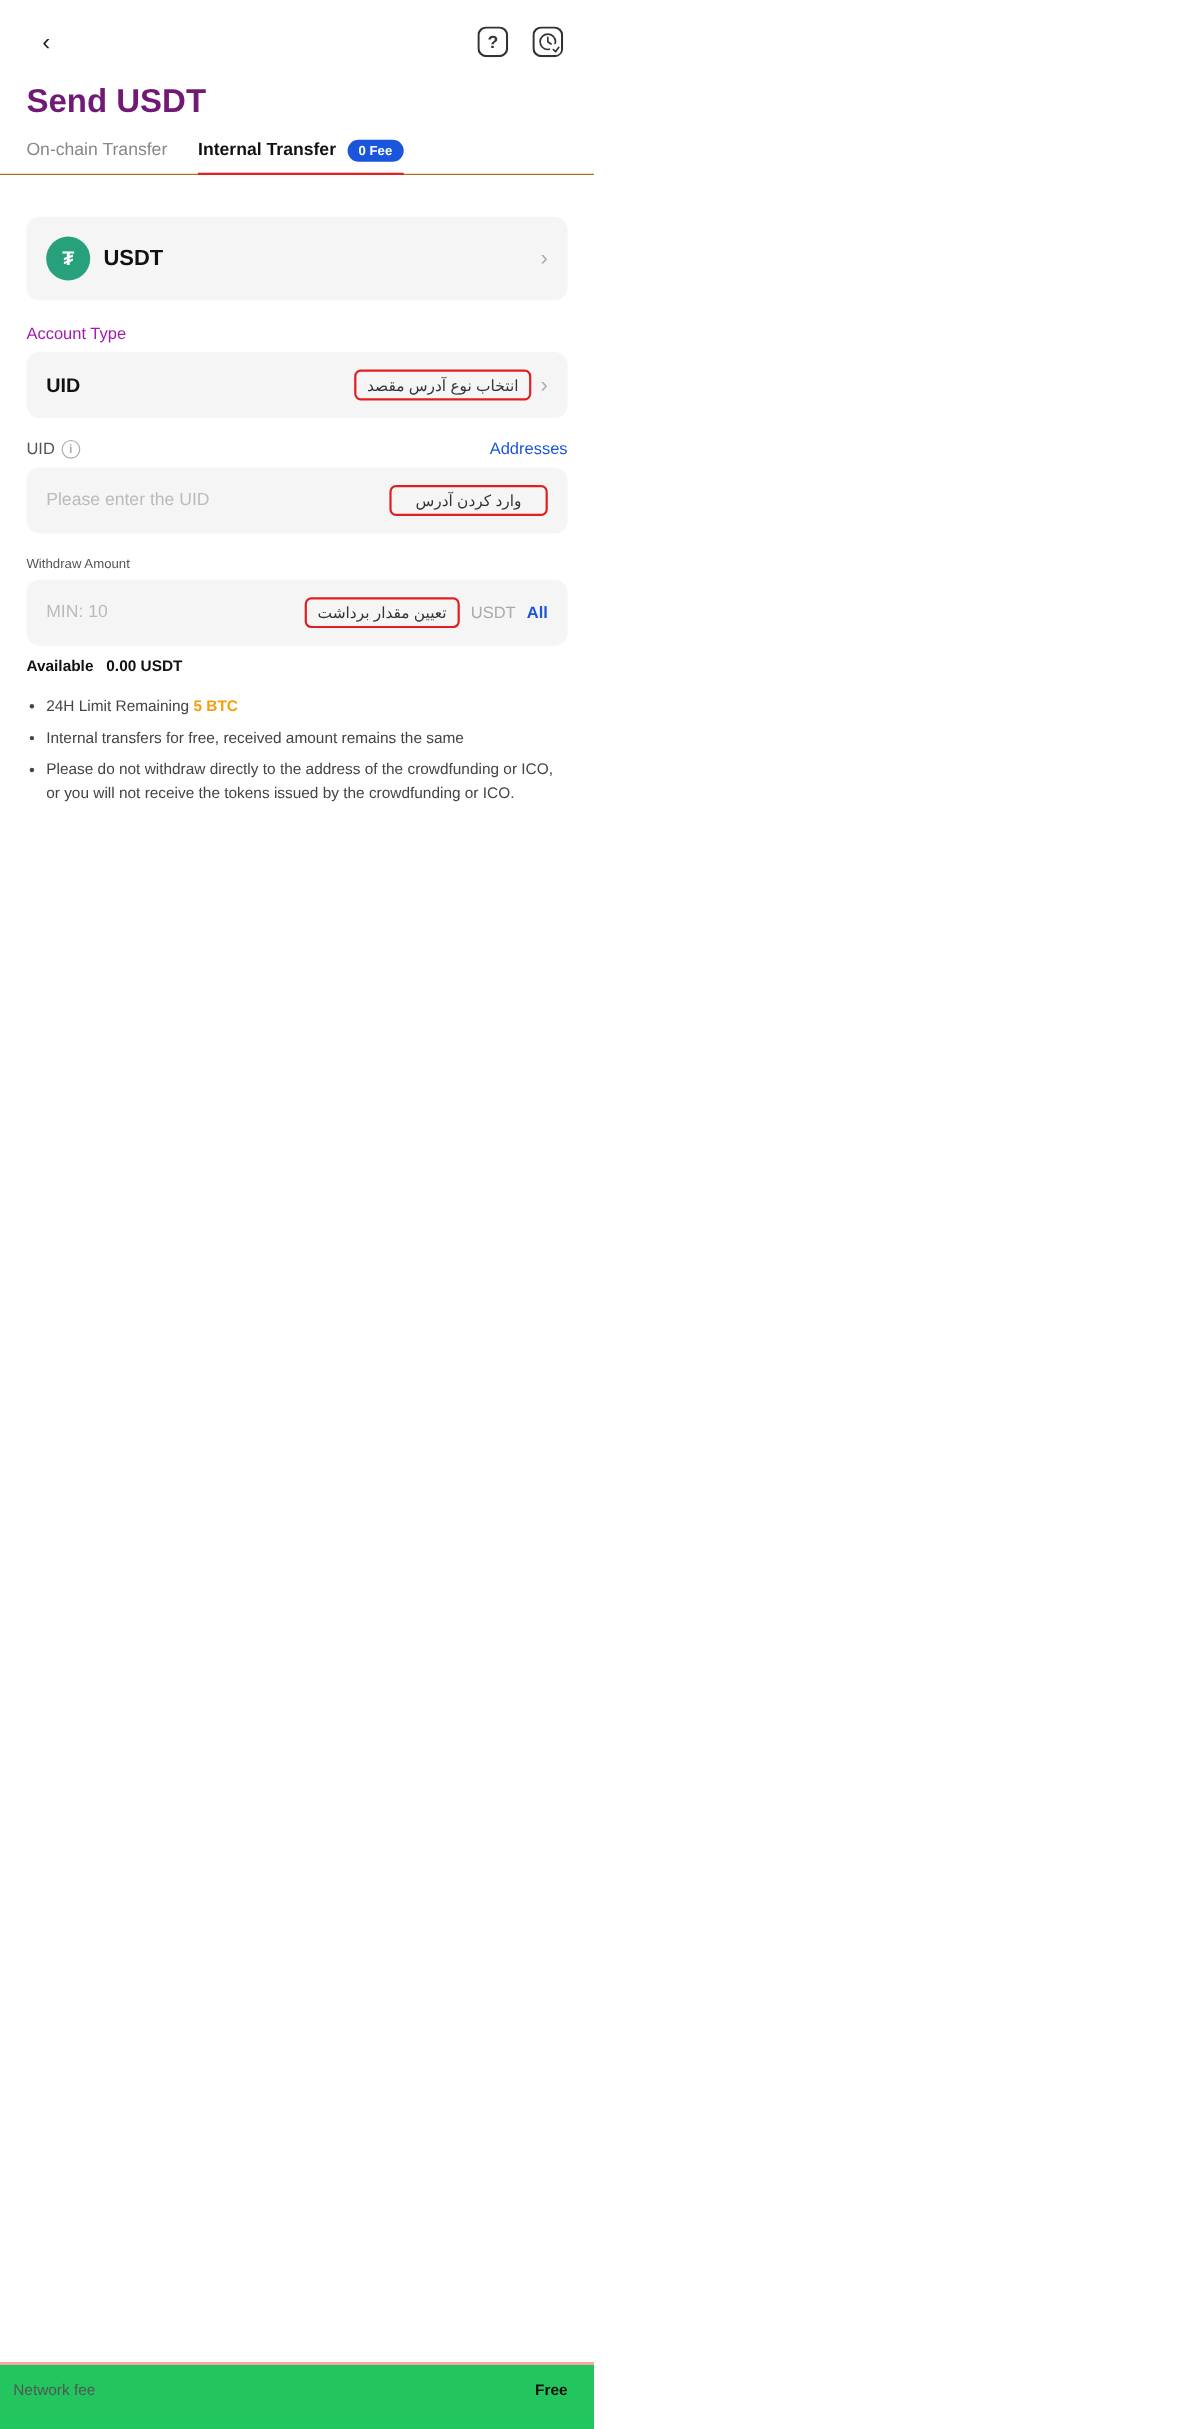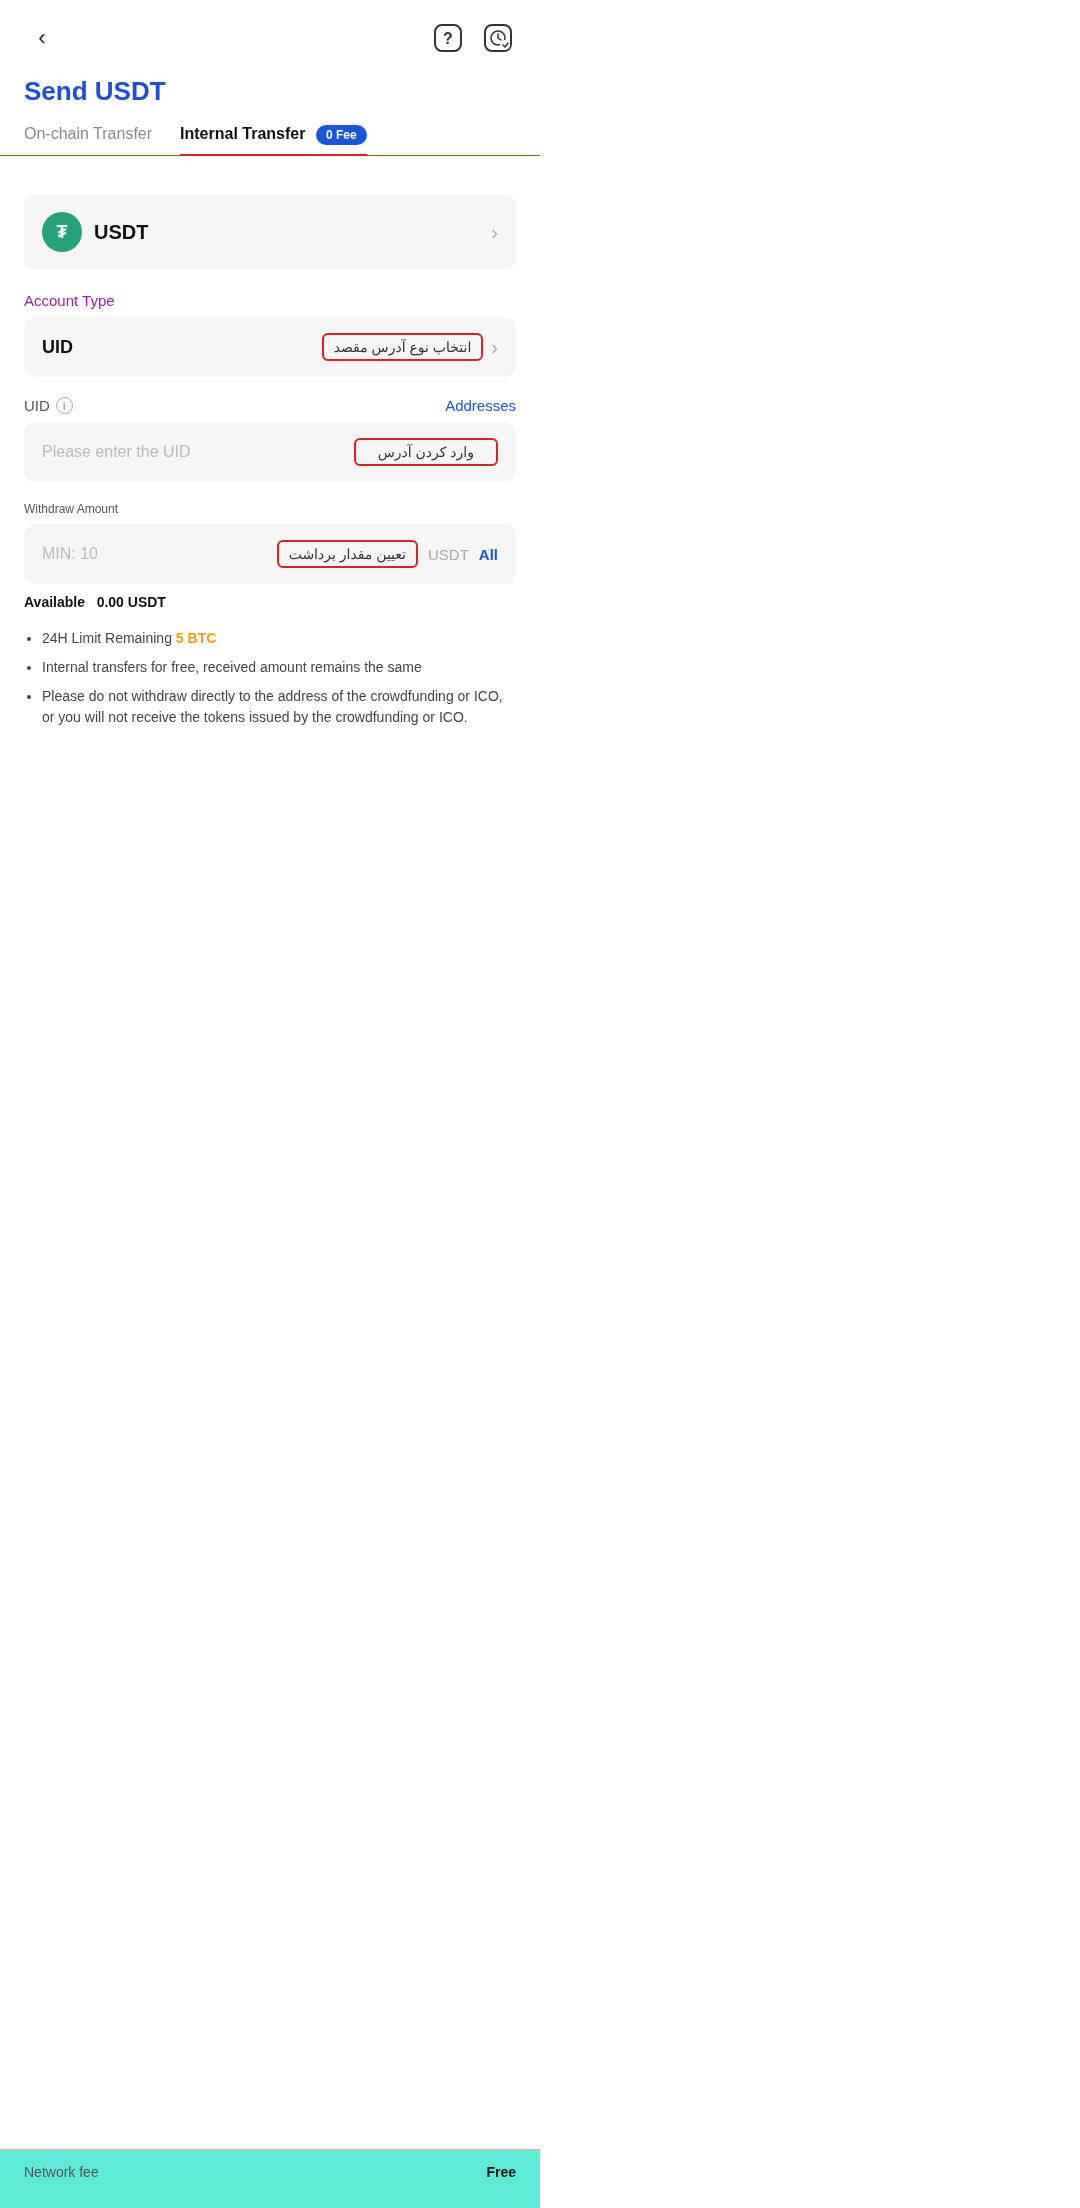--- a/index.html
+++ b/index.html
@@ -41,23 +41,23 @@
       display: flex;
       align-items: center;
       justify-content: center;
       cursor: pointer;
     }
     .icon-btn svg {
       width: 28px;
       height: 28px;
     }
     .page-title {
-      font-size: 26px;
+      font-size: 30px;
       font-weight: 700;
-      color: #1d4ed8;
+      color: #701a75;
       padding: 10px 24px 18px 24px;
     }
     .tabs-row {
       display: flex;
       align-items: center;
       padding: 0 24px;
       border-bottom: 1px solid #a16207;
       gap: 28px;
     }
     .tab {
@@ -276,23 +276,23 @@
     }
     .highlight-orange {
       color: #f59e0b;
       font-weight: 600;
     }
     .bottom-bar {
       position: fixed;
       bottom: 0;
       left: 0;
       width: 540px;
-      background: #5eead4;
-      border-top: 1px solid #fca5a5;
-      padding: 14px 24px 24px 24px;
+      background: #22c55e;
+      border-top: 3px solid #fca5a5;
+      padding: 14px 24px 24px 12px;
     }
     .fee-row {
       display: flex;
       justify-content: space-between;
       font-size: 14px;
       color: #555;
       margin-bottom: 4px;
     }
     .fee-value {
       font-weight: 600;

